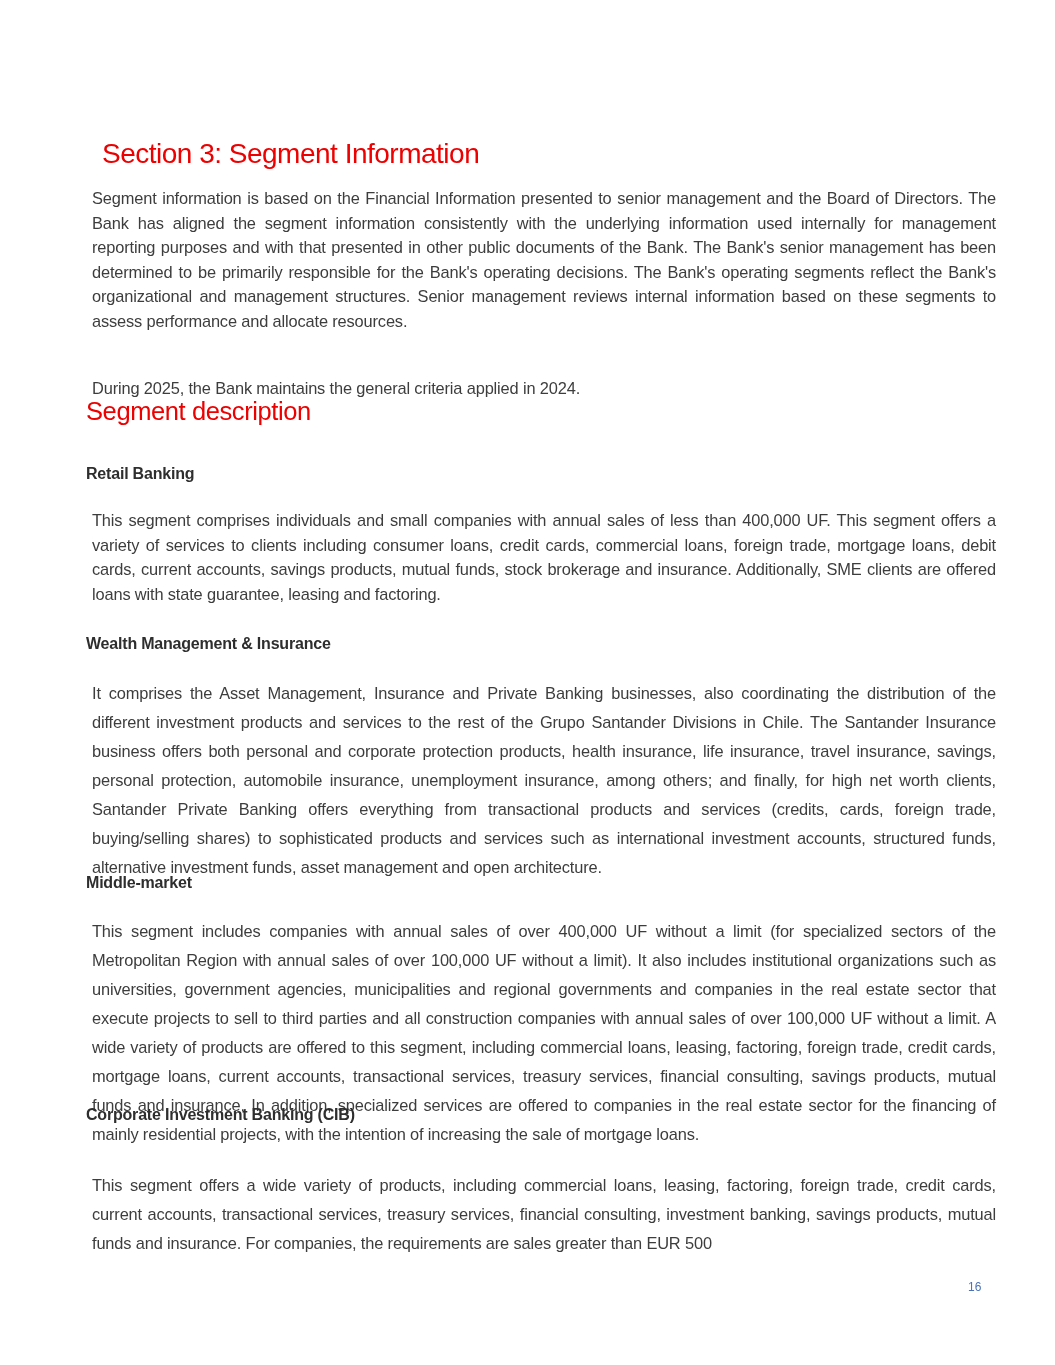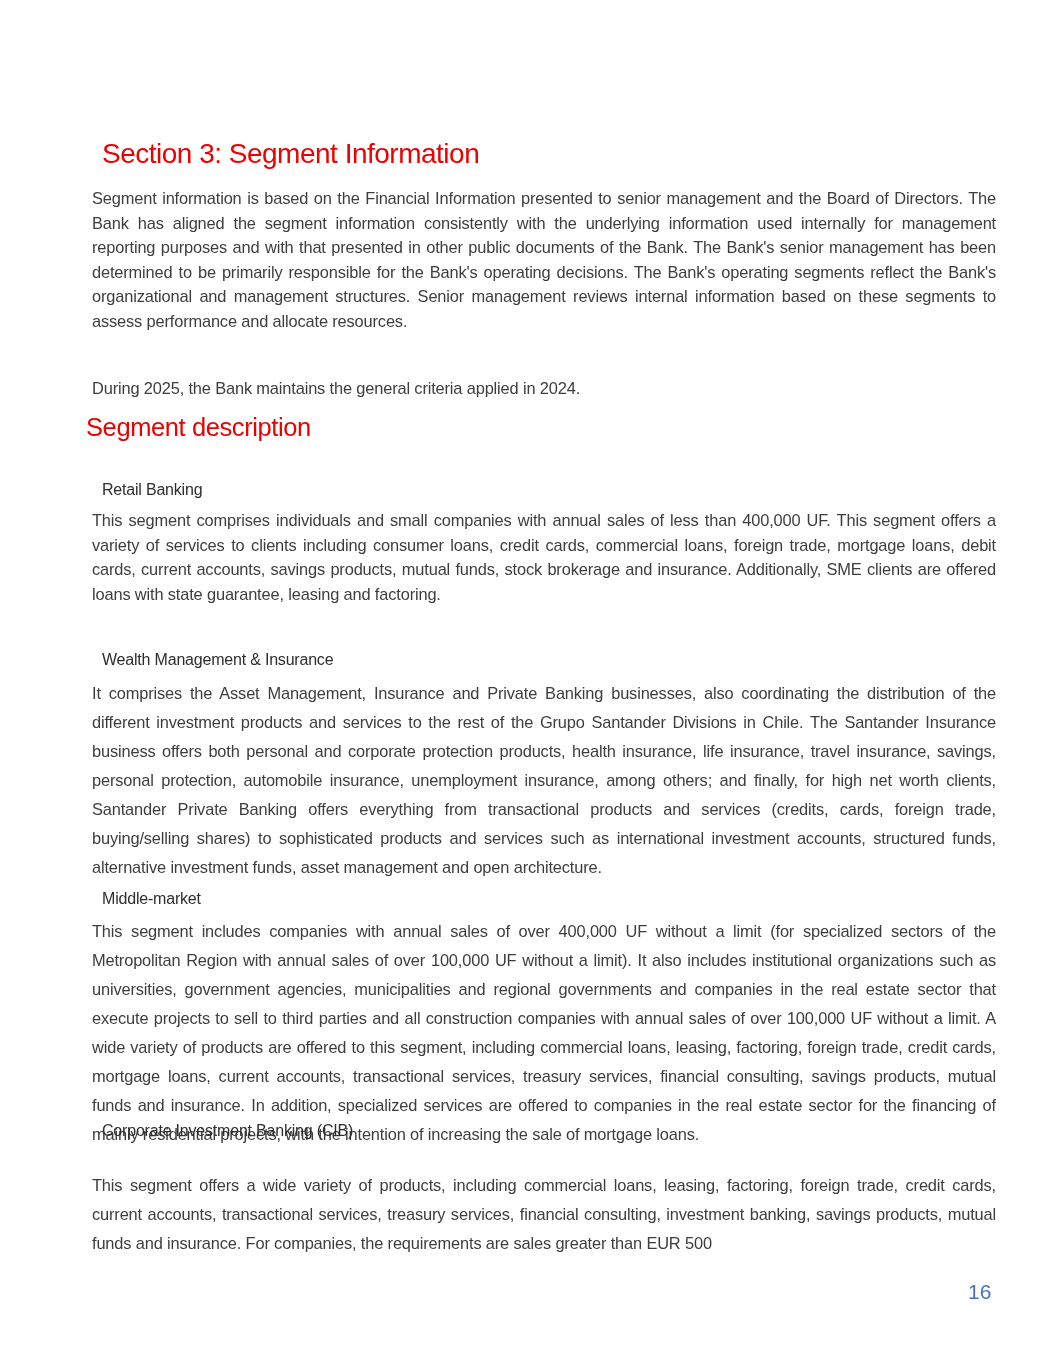--- a/index.html
+++ b/index.html
@@ -14,32 +14,32 @@
       font-size: 28px; line-height: 44px; color: #ec0000; letter-spacing: -0.5px;
       white-space: nowrap;
     }
     .para {
       position: absolute; left: 0; width: 904px; margin: 6px;
       font-size: 16.4px; line-height: 24.5px; text-align: justify; color: #3d3d3d;
       letter-spacing: -0.15px;
     }
     .para.tight { line-height: 29px; }
     .subtitle {
-      position: absolute; left: 0; top: 410px; margin: 0;
+      position: absolute; left: 0; top: 394px; margin: 0;
       font-weight: normal; font-size: 25.5px; line-height: 34px; color: #ec0000;
       letter-spacing: -0.4px; white-space: nowrap;
     }
     .seg-head {
-      position: absolute; left: 0; margin: 16px;
-      font-size: 16px; line-height: 22px; font-weight: normal; color: #2e2e2e;
+      position: absolute; left: 0; margin: 0;
+      font-size: 16px; line-height: 22px; font-weight: bold; color: #2e2e2e;
       white-space: nowrap; letter-spacing: -0.2px;
     }
     .page-number {
       position: absolute; left: 968px; top: 1280px;
-      font-family: "Liberation Sans", sans-serif; font-size: 21px; color: #4a72b8;
+      font-family: "Liberation Sans", sans-serif; font-size: 12px; color: #4a72b8;
     }
   </style>
 </head>
 <body>
 
 <div class="page">
   <h1 class="title">Section 3: Segment Information</h1>
 
   <p class="para" style="top:180px;">Segment information is based on the Financial Information presented to senior management and the Board of Directors. The Bank has aligned the segment information consistently with the underlying information used internally for management reporting purposes and with that presented in other public documents of the Bank. The Bank's senior management has been determined to be primarily responsible for the Bank's operating decisions. The Bank's operating segments reflect the Bank's organizational and management structures. Senior management reviews internal information based on these segments to assess performance and allocate resources.</p>
   <p class="para" style="top:370px;">During 2025, the Bank maintains the general criteria applied in 2024.</p>

